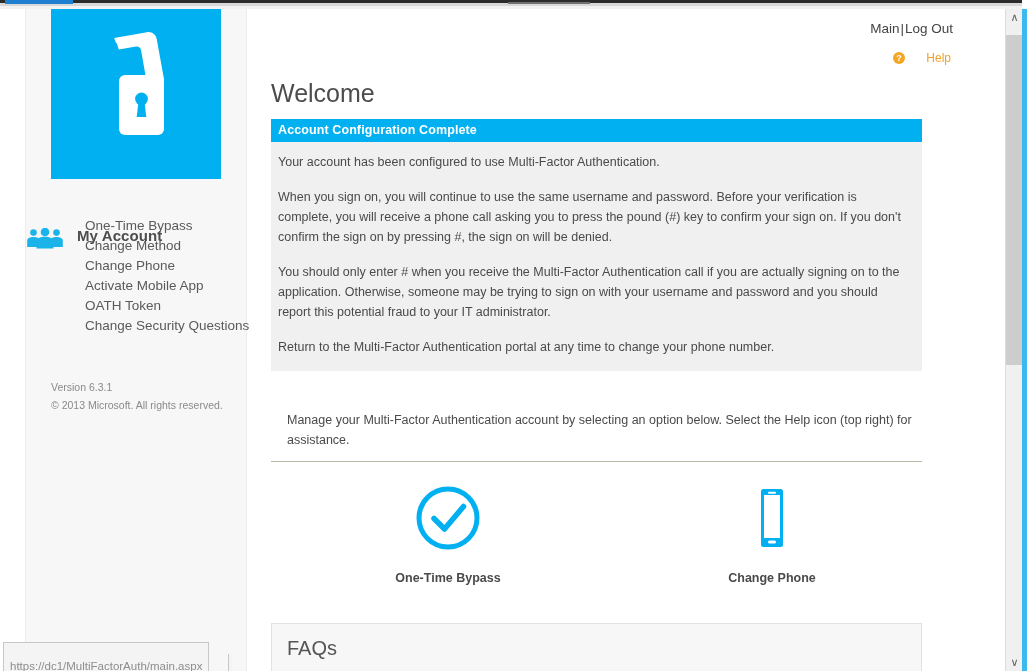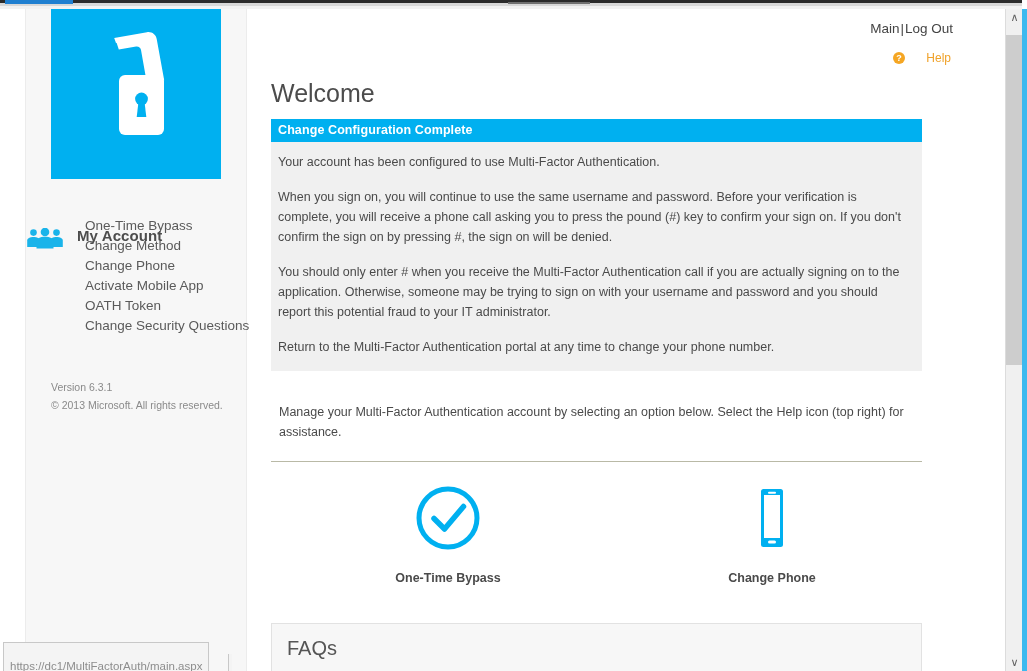--- a/index.html
+++ b/index.html
@@ -135,21 +135,21 @@
     font-size: 12.5px;
     color: #4a4a4a;
     line-height: 20px;
   }
   #notice-body p { margin: 0 0 15px 0; }
   #notice-body p:last-child { margin-bottom: 0; }
 
   #manage-text {
     position: absolute; left: 1px; top: 385px; width: 640px;
     font-size: 12.5px; color: #4a4a4a; line-height: 20px;
-    margin: 8px;
+    margin: 16px;
   }
 
   #divider {
     position: absolute; left: 1px; top: 452px; width: 651px; height: 1px;
     background: #b9b9a6;
   }
 
   
   #tiles {
     position: absolute; left: 1px; top: 475px; width: 651px; height: 120px;
@@ -302,21 +302,21 @@
         <text x="6" y="9.2" text-anchor="middle" font-family="Liberation Sans, sans-serif" font-size="9" font-weight="bold" fill="#ffffff">?</text>
       </svg>
     </span><span class="help-label">Help</span>
   </a>
 
   <div id="main">
 
     <h1 id="page-title">Welcome</h1>
 
     <div id="notice-box">
-      <div id="notice-head">Change Configuration Complete</div>
+      <div id="notice-head">Account Configuration Complete</div>
       <div id="notice-body">
         <p>Your account has been configured to use Multi-Factor Authentication.</p>
         <p>When you sign on, you will continue to use the same username and password. Before your verification is complete, you will receive a phone call asking you to press the pound (#) key to confirm your sign on. If you don't confirm the sign on by pressing #, the sign on will be denied.</p>
         <p>You should only enter # when you receive the Multi-Factor Authentication call if you are actually signing on to the application. Otherwise, someone may be trying to sign on with your username and password and you should report this potential fraud to your IT administrator.</p>
         <p>Return to the Multi-Factor Authentication portal at any time to change your phone number.</p>
       </div>
     </div>
 
     <p id="manage-text">Manage your Multi-Factor Authentication account by selecting an option below. Select the Help icon (top right) for assistance.</p>
 

